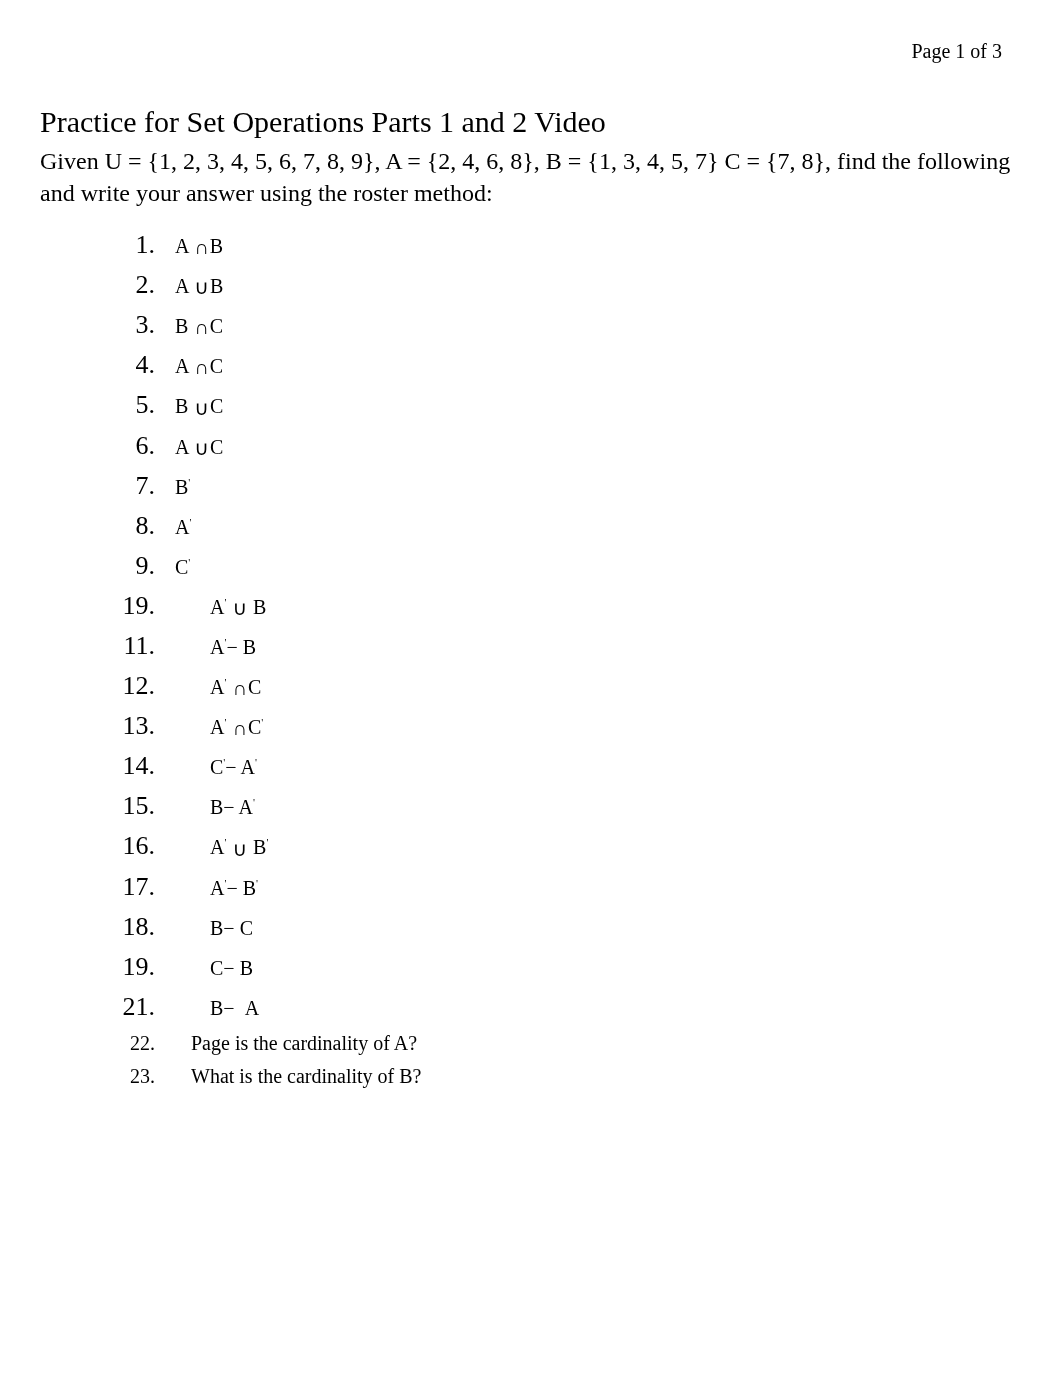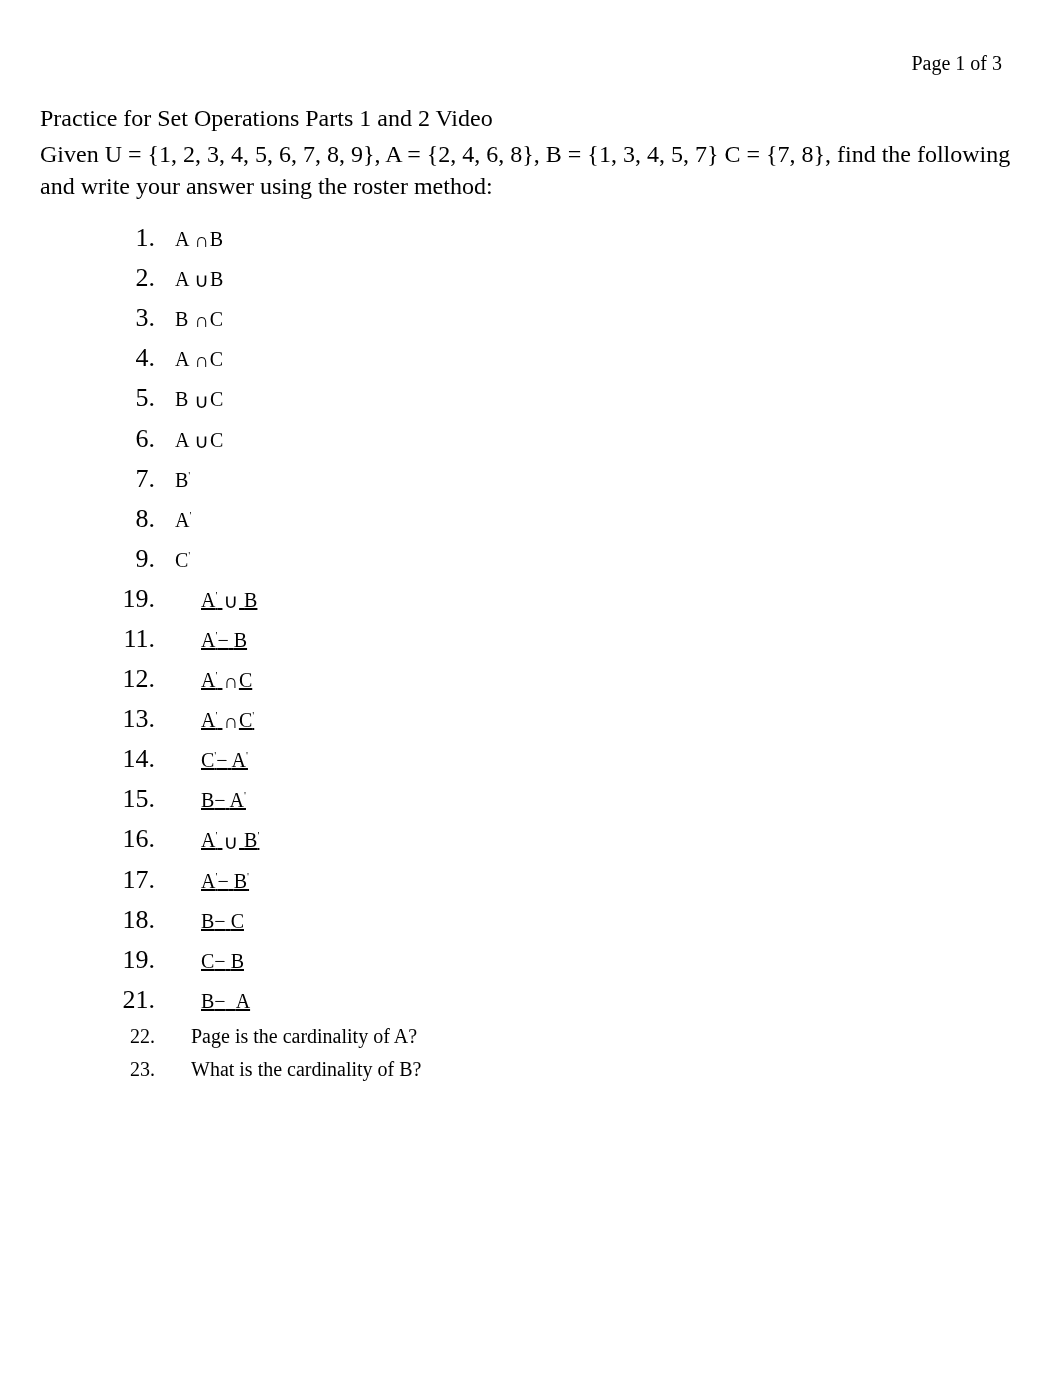--- a/index.html
+++ b/index.html
@@ -11,26 +11,26 @@
       font-family: "Times New Roman", Times, serif;
       background: #ffffff;
       color: #000000;
       width: 1062px;
       height: 1377px;
       padding: 50px 40px 40px 40px;
       position: relative;
     }
     .page-indicator {
       position: absolute;
-      top: 52px;
+      top: 40px;
       right: 60px;
       font-size: 20px;
     }
     .title {
-      font-size: 24px;
+      font-size: 30px;
       margin-top: 55px;
       margin-bottom: 6px;
       font-weight: normal;
     }
     .instructions {
       font-size: 24px;
       line-height: 1.35;
       margin-bottom: 20px;
     }
     .problems {
@@ -51,22 +51,21 @@
       font-size: 20px;
       min-width: 55px;
       text-align: right;
       margin-right: 36px;
     }
     .expr {
       font-size: 20px;
       white-space: nowrap;
     }
     .expr-indent {
-      margin-left: 26px;
-      text-decoration: underline;
+      margin-left: 35px;
     }
     .setop {
       display: inline-block;
       vertical-align: middle;
       position: relative;
       top: -1px;
       margin: 0 1px;
     }
     .complement {
       font-size: 11px;

